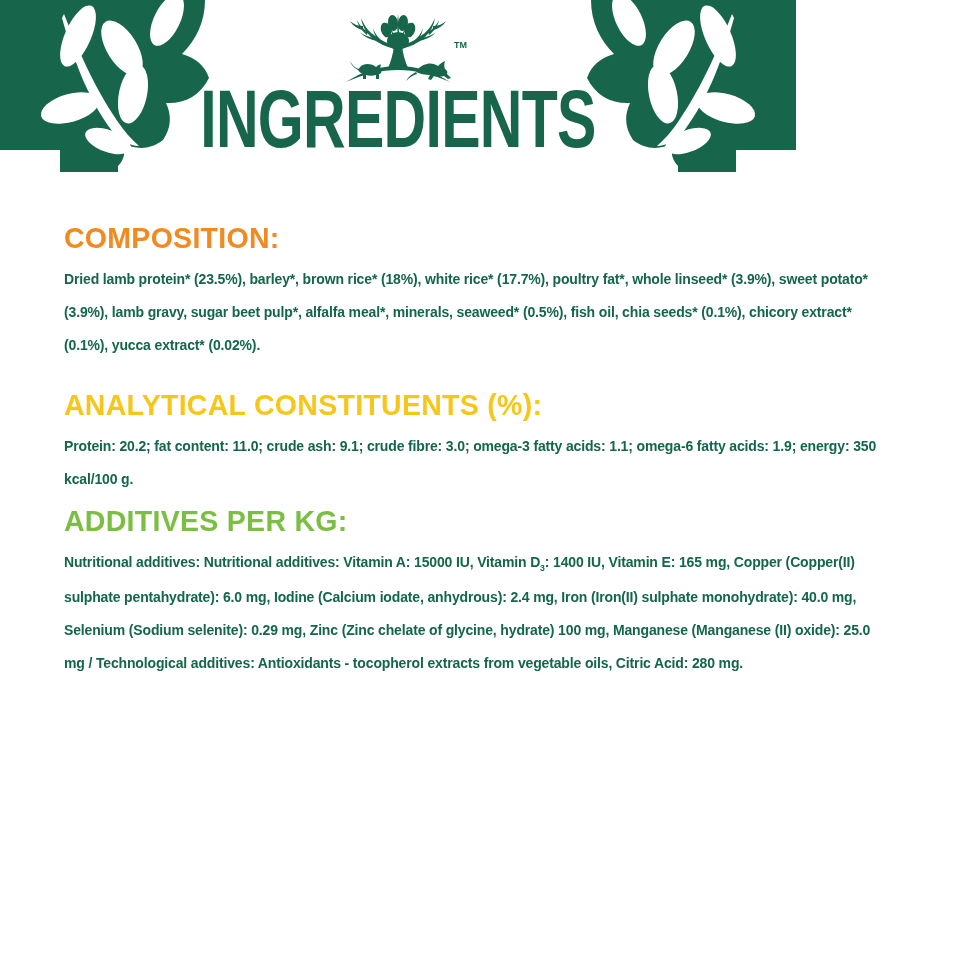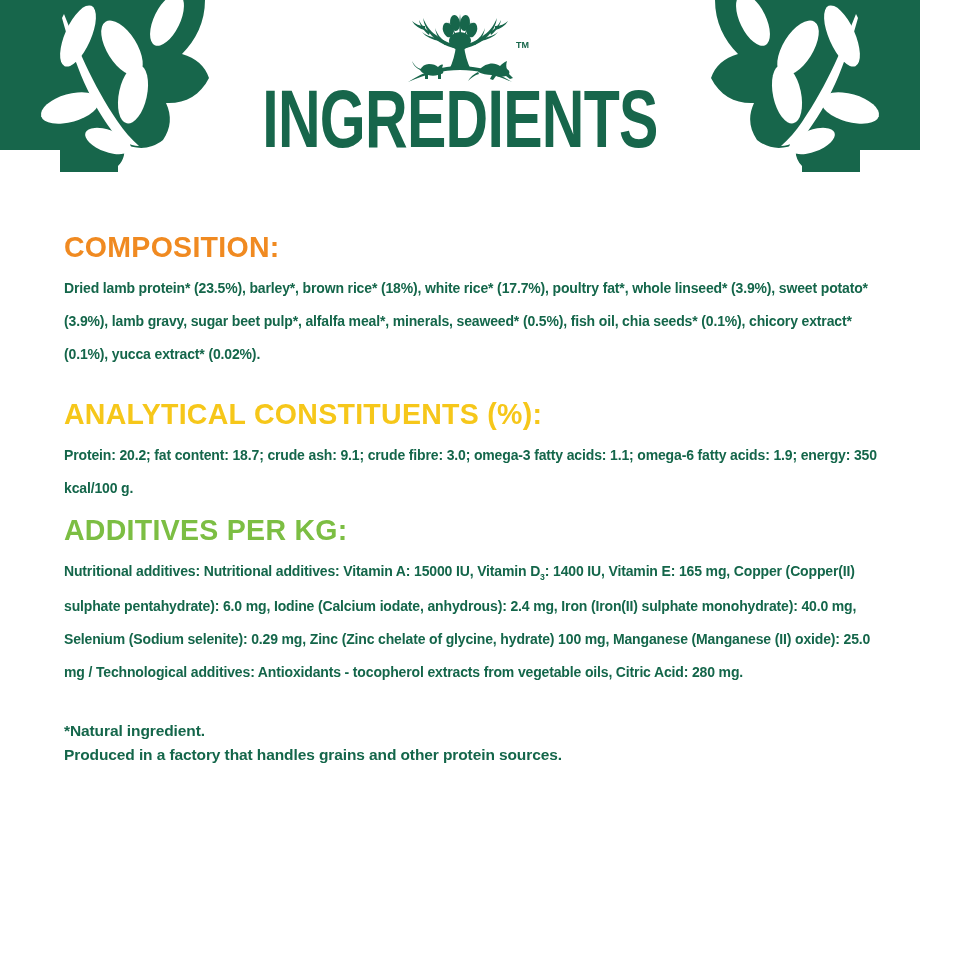--- a/index.html
+++ b/index.html
@@ -19,21 +19,21 @@
     position: relative;
     width: 960px;
     height: 960px;
     background: #ffffff;
     overflow: hidden;
   }
 
   
   .header {
     position: relative;
-    width: 920px;
+    width: 796px;
     height: 172px;
   }
 
   .corner {
     position: absolute;
     top: 0;
     width: 250px;
     height: 172px;
   }
   .corner.left  { left: 0; }
@@ -103,21 +103,21 @@
     max-width: 830px;
   }
 
   .sec-body sub {
     font-size: 0.62em;
     vertical-align: baseline;
     position: relative;
     top: 4px;
   }
 
-  #composition-section  { margin-top: 12px; }
+  #composition-section  { margin-top: 3px; }
   #constituents-section { margin-top: 24px; }
   #additives-section    { margin-top: 0; }
 
   .footnote {
     margin-top: 30px;
     color: #14664A;
     font-family: "Liberation Sans", sans-serif;
     font-weight: 700;
     font-size: 15.5px;
     line-height: 24px;
@@ -225,27 +225,23 @@
 
   <div class="content">
 
     <div class="section" id="composition-section">
       <div class="sec-head orange">COMPOSITION:</div>
       <p class="sec-body">Dried lamb protein* (23.5%), barley*, brown rice* (18%), white rice* (17.7%), poultry fat*, whole linseed* (3.9%), sweet potato* (3.9%), lamb gravy, sugar beet pulp*, alfalfa meal*, minerals, seaweed* (0.5%), fish oil, chia seeds* (0.1%), chicory extract* (0.1%), yucca extract* (0.02%).</p>
     </div>
 
     <div class="section" id="constituents-section">
       <div class="sec-head yellow">ANALYTICAL CONSTITUENTS (%):</div>
-      <p class="sec-body">Protein: 20.2; fat content: 18.7; crude ash: 9.1; crude fibre: 3.0; omega-3 fatty acids: 1.1; omega-6 fatty acids: 1.9; energy: 350 kcal/100 g.</p>
+      <p class="sec-body">Protein: 20.2; fat content: 11.0; crude ash: 9.1; crude fibre: 3.0; omega-3 fatty acids: 1.1; omega-6 fatty acids: 1.9; energy: 350 kcal/100 g.</p>
     </div>
 
     <div class="section" id="additives-section">
       <div class="sec-head lime">ADDITIVES PER KG:</div>
       <p class="sec-body"><span>Nutritional additives: Nutritional additives: Vitamin A: 15000 IU, Vitamin D</span><sub>3</sub><span>: 1400 IU, Vitamin E: 165 mg, Copper (Copper(II) sulphate pentahydrate): 6.0 mg, Iodine (Calcium iodate, anhydrous): 2.4 mg, Iron (Iron(II) sulphate monohydrate): 40.0 mg, Selenium (Sodium selenite): 0.29 mg, Zinc (Zinc chelate of glycine, hydrate) 100 mg, Manganese (Manganese (II) oxide): 25.0 mg / Technological additives: Antioxidants - tocopherol extracts from vegetable oils, Citric Acid: 280 mg.</span></p>
     </div>
 
-    <div class="footnote">
-      <div>*Natural ingredient.</div>
-      <div>Produced in a factory that handles grains and other protein sources.</div>
-    </div>
 
   </div>
 </div>
 
 </body></html>

